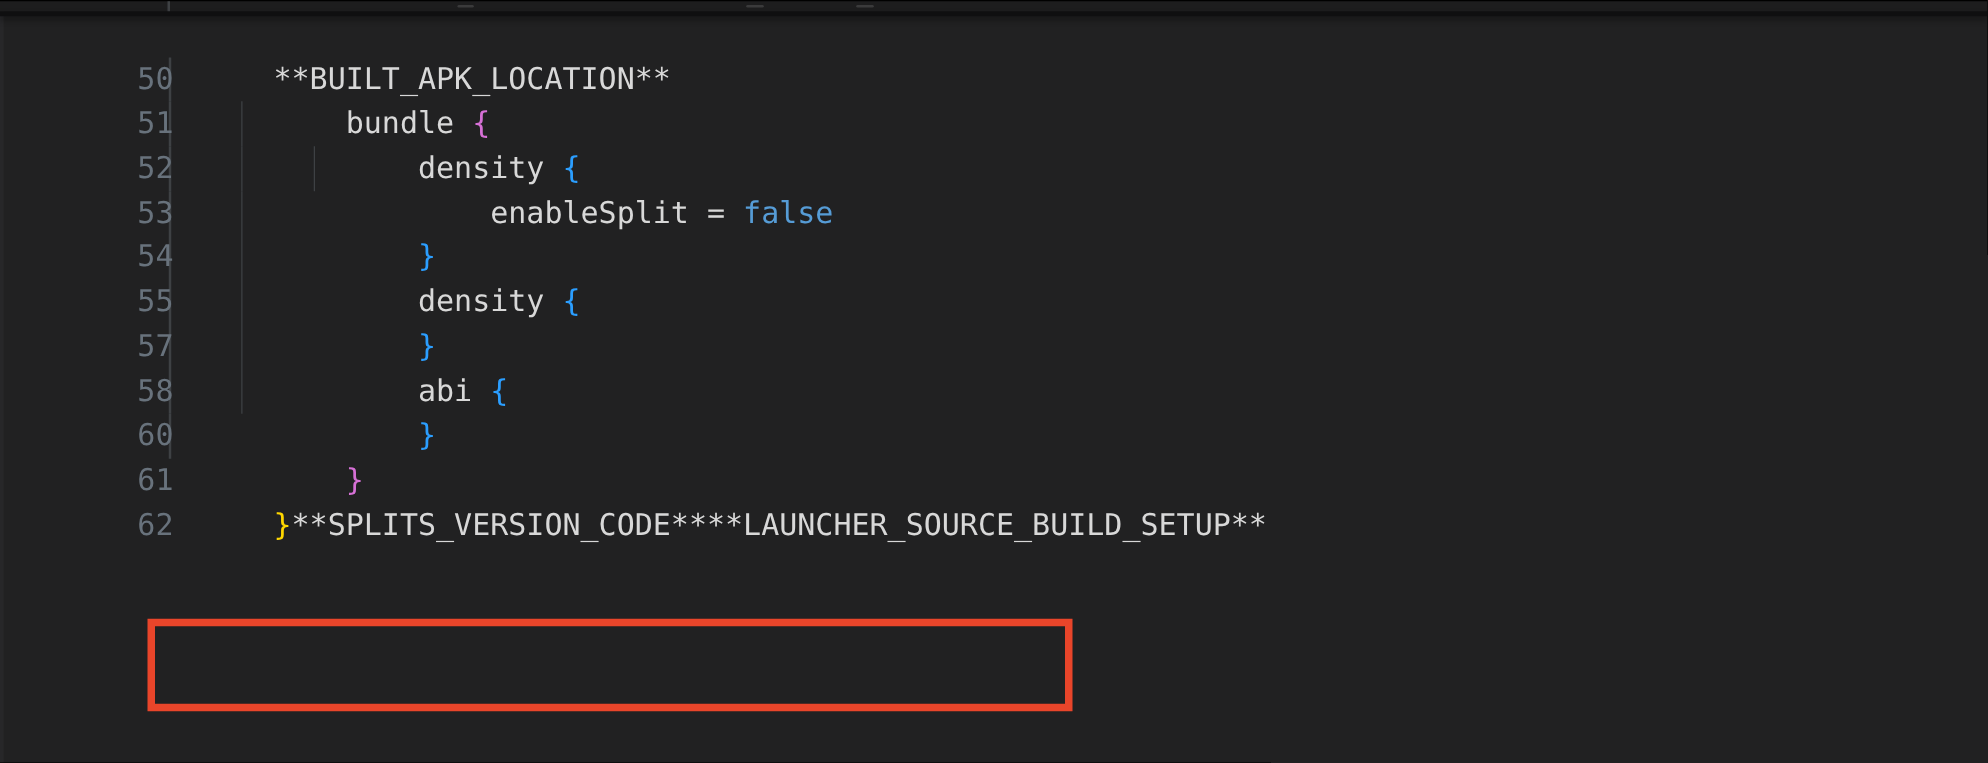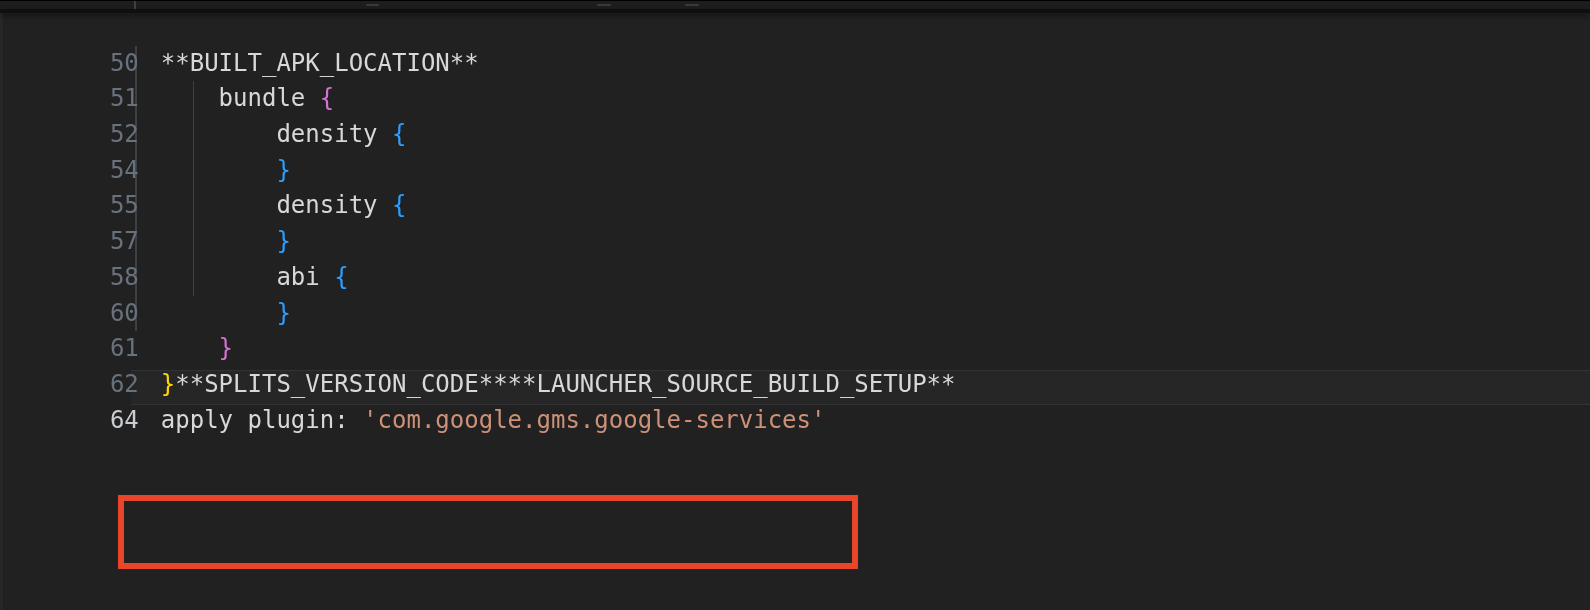--- a/index.html
+++ b/index.html
@@ -23,21 +23,21 @@
   .artifact{position:absolute;background:var(--artifact);border-radius:1px;}
   .guide-stub{position:absolute;left:134px;top:0;width:2px;height:9px;background:var(--guide);z-index:6;}
 
   .code-area{position:absolute;left:0;top:0;right:0;padding-top:10px;z-index:1;}
   .row{position:relative;height:35.7px;line-height:35.7px;white-space:pre;}
   .gutter{
     position:relative;z-index:2;display:inline-block;width:81px;text-align:right;
     color:var(--gutterFg);vertical-align:top;
   }
   .row.active .gutter{color:var(--gutterActiveFg);}
-  .code{position:relative;z-index:2;display:inline-block;margin-left:22px;vertical-align:top;}
+  .code{position:relative;z-index:2;display:inline-block;margin-left:80px;vertical-align:top;}
   .tok-fg{color:var(--fg);}
   .tok-keyword{color:var(--keyword);}
   .tok-string{color:var(--string);}
   .tok-bracket1{color:var(--bracket1);}
   .tok-bracket2{color:var(--bracket2);}
   .tok-bracket3{color:var(--bracket3);}
   .guide{position:absolute;top:0;bottom:0;width:1.5px;background:var(--guide);z-index:1;}
   .line-highlight{
     position:absolute;left:131px;right:0;top:3px;bottom:-2px;z-index:0;
     background:var(--lineHighlightBg);
@@ -58,43 +58,43 @@
       <div class="row" style="line-height: 35.7px; height: 35.7px;">
     <span class="gutter">50</span><span class="code"><span class="tok-fg">**BUILT_APK_LOCATION**</span></span>
   </div>
       <div class="row" style="line-height: 35.7px; height: 35.7px;">
     <span class="gutter">51</span><span class="code"><span class="tok-fg">    bundle </span><span class="tok-bracket2">{</span></span>
   <div class="guide" style="left: 135px;"></div></div>
       <div class="row" style="line-height: 35.7px; height: 35.7px;">
     <span class="gutter">52</span><span class="code"><span class="tok-fg">        density </span><span class="tok-bracket3">{</span></span>
   <div class="guide" style="left: 135px;"></div><div class="guide" style="left: 192.8px;"></div></div>
       <div class="row" style="line-height: 35.7px; height: 35.7px;">
+    <span class="gutter">53</span><span class="code"><span class="tok-fg">            enableSplit = </span><span class="tok-keyword">false</span></span>
+  <div class="guide" style="left: 135px;"></div><div class="guide" style="left: 192.8px;"></div><div class="guide" style="left: 250.6px;"></div></div>
+      <div class="row" style="line-height: 35.7px; height: 35.7px;">
     <span class="gutter">54</span><span class="code"><span class="tok-fg">        </span><span class="tok-bracket3">}</span></span>
   <div class="guide" style="left: 135px;"></div><div class="guide" style="left: 192.8px;"></div></div>
       <div class="row" style="line-height: 35.7px; height: 35.7px;">
     <span class="gutter">55</span><span class="code"><span class="tok-fg">        density </span><span class="tok-bracket3">{</span></span>
   <div class="guide" style="left: 135px;"></div><div class="guide" style="left: 192.8px;"></div></div>
       <div class="row" style="line-height: 35.7px; height: 35.7px;">
     <span class="gutter">57</span><span class="code"><span class="tok-fg">        </span><span class="tok-bracket3">}</span></span>
   <div class="guide" style="left: 135px;"></div><div class="guide" style="left: 192.8px;"></div></div>
       <div class="row" style="line-height: 35.7px; height: 35.7px;">
     <span class="gutter">58</span><span class="code"><span class="tok-fg">        abi </span><span class="tok-bracket3">{</span></span>
   <div class="guide" style="left: 135px;"></div><div class="guide" style="left: 192.8px;"></div></div>
       <div class="row" style="line-height: 35.7px; height: 35.7px;">
     <span class="gutter">60</span><span class="code"><span class="tok-fg">        </span><span class="tok-bracket3">}</span></span>
   <div class="guide" style="left: 135px;"></div><div class="guide" style="left: 192.8px;"></div></div>
       <div class="row" style="line-height: 35.7px; height: 35.7px;">
     <span class="gutter">61</span><span class="code"><span class="tok-fg">    </span><span class="tok-bracket2">}</span></span>
   <div class="guide" style="left: 135px;"></div></div>
       <div class="row" style="line-height: 35.7px; height: 35.7px;">
     <span class="gutter">62</span><span class="code"><span class="tok-bracket1">}</span><span class="tok-fg">**SPLITS_VERSION_CODE****LAUNCHER_SOURCE_BUILD_SETUP**</span></span>
   </div>
-      <div class="row active" style="line-height: 35.7px; height: 35.7px;"><div class="line-highlight"></div>
-    <span class="gutter">64</span><span class="code"><span class="tok-fg">apply plugin: </span><span class="tok-string">'com.google.gms.google-services'</span></span>
-  </div>
     </div>
 
   <div class="top-strip" id="top-strip">
     <div class="guide-stub"></div>
   <div class="artifact" style="left: 366px; top: 3px; width: 13px; height: 2px;"></div>
       <div class="artifact" style="left: 597px; top: 3px; width: 14px; height: 2px;"></div>
       <div class="artifact" style="left: 685px; top: 3px; width: 14px; height: 2px;"></div>
     </div>
   <div class="top-seam"></div>
   <div class="left-edge"></div>

